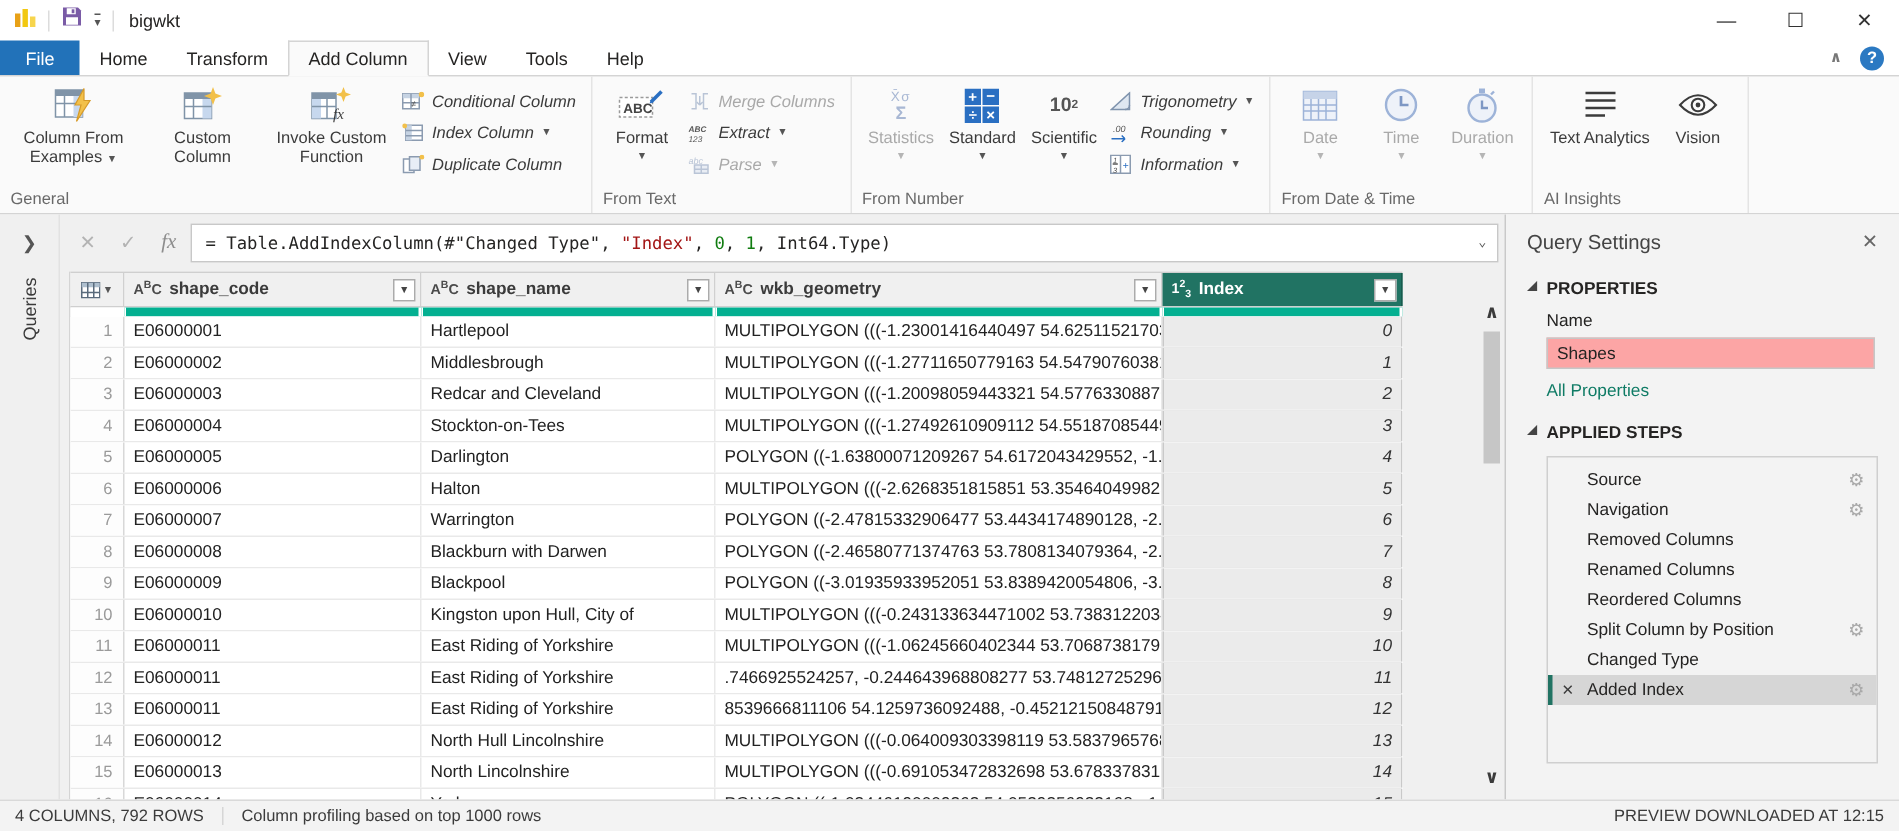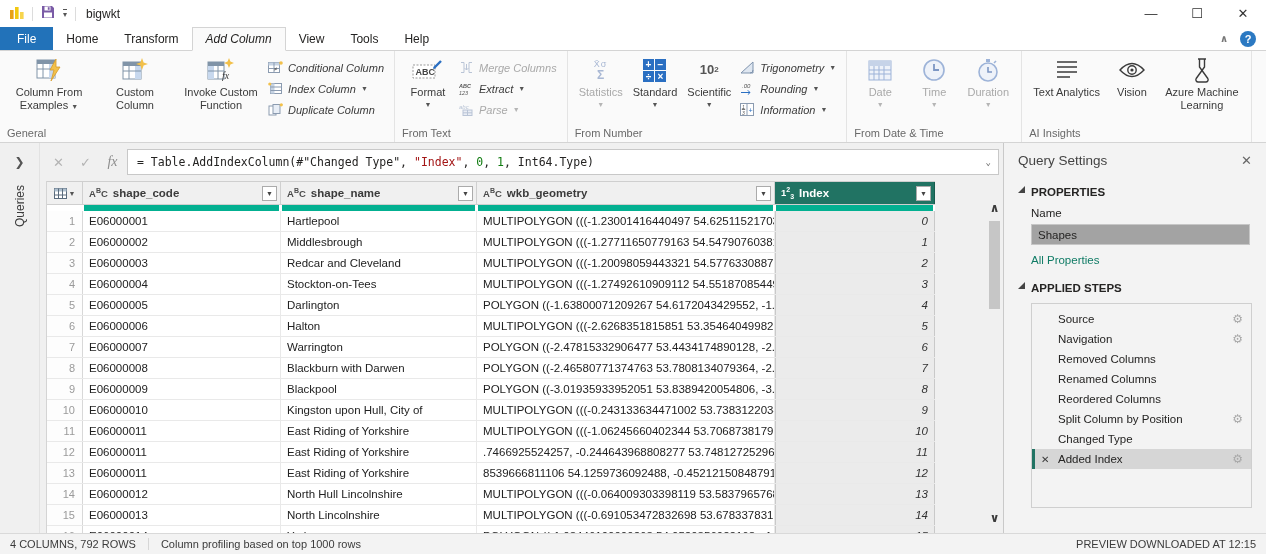--- a/index.html
+++ b/index.html
@@ -13,21 +13,21 @@
   .tb-sep { width:1px; height:14px; background:#dcdcdc; }
   .qa-caret { font-size:8px; color:#555; border-top:1.5px solid #555; line-height:7px; padding-top:1px; }
   .tb-title { font-size:12px; color:#252423; margin-left:2px; }
   .win-controls { margin-left:auto; display:flex; height:100%; }
   .win-btn { width:46px; display:flex; align-items:center; justify-content:center; font-size:13px; color:#333; }
 
   
   .tabrow { height:24px; display:flex; align-items:stretch; background:#fff; border-bottom:1px solid #d4d4d4; position:relative; z-index:2; flex:none; }
   .tab { padding:0 13px; font-size:12px; display:flex; align-items:center; color:#252423; white-space:nowrap; }
   .tab.file { background:#2272B9; color:#fff; padding:0 17px; }
-  .tab.active { background:#fafafa; border:1px solid #d4d4d4; border-bottom:1px solid #fafafa; margin-bottom:-1px;font-style:italic; }
+  .tab.active { background:#fafafa; border:1px solid #d4d4d4; border-bottom:1px solid #fafafa; margin-bottom:-1px; }
   .tabrow-right { margin-left:auto; display:flex; align-items:center; gap:12px; padding-right:10px; }
   .chev-collapse { color:#777; font-size:10px; font-weight:bold; }
   .help-badge { width:16px; height:16px; border-radius:50%; background:#2B79C2; color:#fff; font-size:11px; font-weight:bold; display:flex; align-items:center; justify-content:center; }
 
   
   .ribbon { height:92px; background:#fafafa; border-bottom:1px solid #d4d4d4; display:flex; flex:none; }
   .rib-group { display:flex; flex-direction:column; border-right:1px solid #e4e4e4; padding:2px 3px 0; }
   .rib-body { flex:1; display:flex; align-items:stretch; padding:0 3px; }
   .rib-label { font-size:11px; color:#696969; text-align:left; padding:1px 4px 3px; }
   .bigbtn { min-width:54px; max-width:86px; padding:3px 5px 0; display:flex; flex-direction:column; align-items:center; gap:2px; font-size:11px; color:#3b3b3b; text-align:center; line-height:1.18; }
@@ -89,21 +89,21 @@
   .vs-thumb { position:absolute; top:2px; left:0; width:11px; height:88px; background:#c6c6c6; }
 
   
   .settings { width:263px; flex:none; border-left:1px solid #c9c9c9; background:#f3f3f3; padding:10px 14px 0; font-size:11.5px; display:flex; flex-direction:column; }
   .qs-title-row { display:flex; align-items:center; justify-content:space-between; margin-bottom:14px; }
   .qs-title { font-size:13.5px; color:#444; }
   .qs-close { color:#666; font-size:13px; }
   .section-hdr { display:flex; align-items:flex-start; gap:6px; font-weight:bold; font-size:11.5px; color:#252423; margin:4px 0 9px; }
   .tri { width:7px; height:7px; background:#444; clip-path:polygon(100% 0,100% 100%,0 100%); flex:none; }
   .name-label { margin-left:13px; color:#252423; margin-bottom:5px; }
-  .name-input { margin-left:13px; width:calc(100% - 15px); height:21px; border:1px solid #c6c6c6; background:#a3a3a3; font-size:11.5px; font-family:inherit; padding:0 6px; color:#252423; }
+  .name-input { margin-left:13px; width:calc(100% - 15px); height:21px; border:1px solid #c6c6c6; background:#fca5a5; font-size:11.5px; font-family:inherit; padding:0 6px; color:#252423; }
   .all-props { margin-left:13px; color:#0F7B65; margin-top:9px; margin-bottom:12px; }
   .steps-box { margin-left:13px; border:1px solid #cfcfcf; height:205px; padding-top:5px; display:flex; flex-direction:column; }
   .step { height:20px; display:flex; align-items:center; padding-left:26px; position:relative; color:#252423; flex:none; }
   .step .gear { margin-left:auto; margin-right:8px; color:#a8a8a8; font-size:12px; line-height:1; }
   .step.selected { background:#d6d6d6; }
   .step.selected::before { content:""; position:absolute; left:0; top:0; bottom:0; width:3px; background:#217363; }
   .step .del { position:absolute; left:9px; color:#3b3b3b; font-size:10px; }
 
   
   .statusbar { height:21px; background:#f3f3f3; border-top:1px solid #d9d9d9; display:flex; align-items:center; font-size:11px; color:#3b3b3b; padding:0 10px; gap:12px; flex:none; }
@@ -411,28 +411,20 @@
         </div>
         <div class="bigbtn">
           <span class="bicon">
             <svg width="28" height="16" viewBox="0 0 28 16">
                 <path d="M2 8 Q14 -5 26 8 Q14 21 2 8 Z" fill="none" stroke="#3b3b3b" stroke-width="1.4"></path>
                 <circle cx="14" cy="8" r="4.2" fill="none" stroke="#3b3b3b" stroke-width="1.4"></circle>
                 <circle cx="14" cy="8" r="1.6" fill="#3b3b3b"></circle>
               </svg>
           </span>
           <span class="blabel">Vision</span>
-        </div>
-        <div class="bigbtn">
-          <span class="bicon">
-            <svg width="22" height="25" viewBox="0 0 22 25">
-                <path d="M7 1h8M8.5 1v8L16.8 20.5A2.3 2.3 0 0 1 14.8 24H7.2a2.3 2.3 0 0 1-2-3.5L13.5 9V1" fill="none" stroke="#3b3b3b" stroke-width="1.4"></path>
-              </svg>
-          </span>
-          <span class="blabel">Azure Machine Learning</span>
         </div>
       </div>
       <div class="rib-label">AI Insights</div>
     </div>
   </div>
 
   <div class="workspace">
     <div class="rail">
       <span class="rail-chev">❯</span>
       <span class="rail-label">Queries</span>

